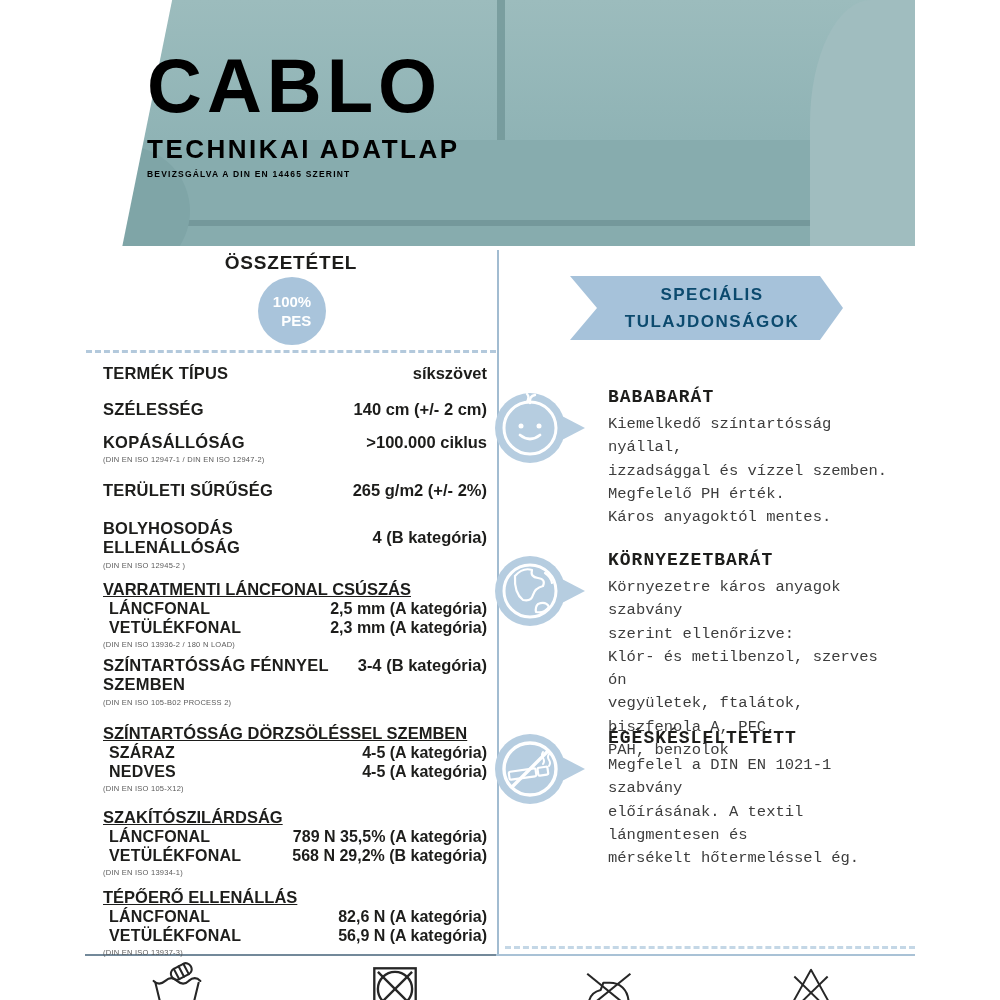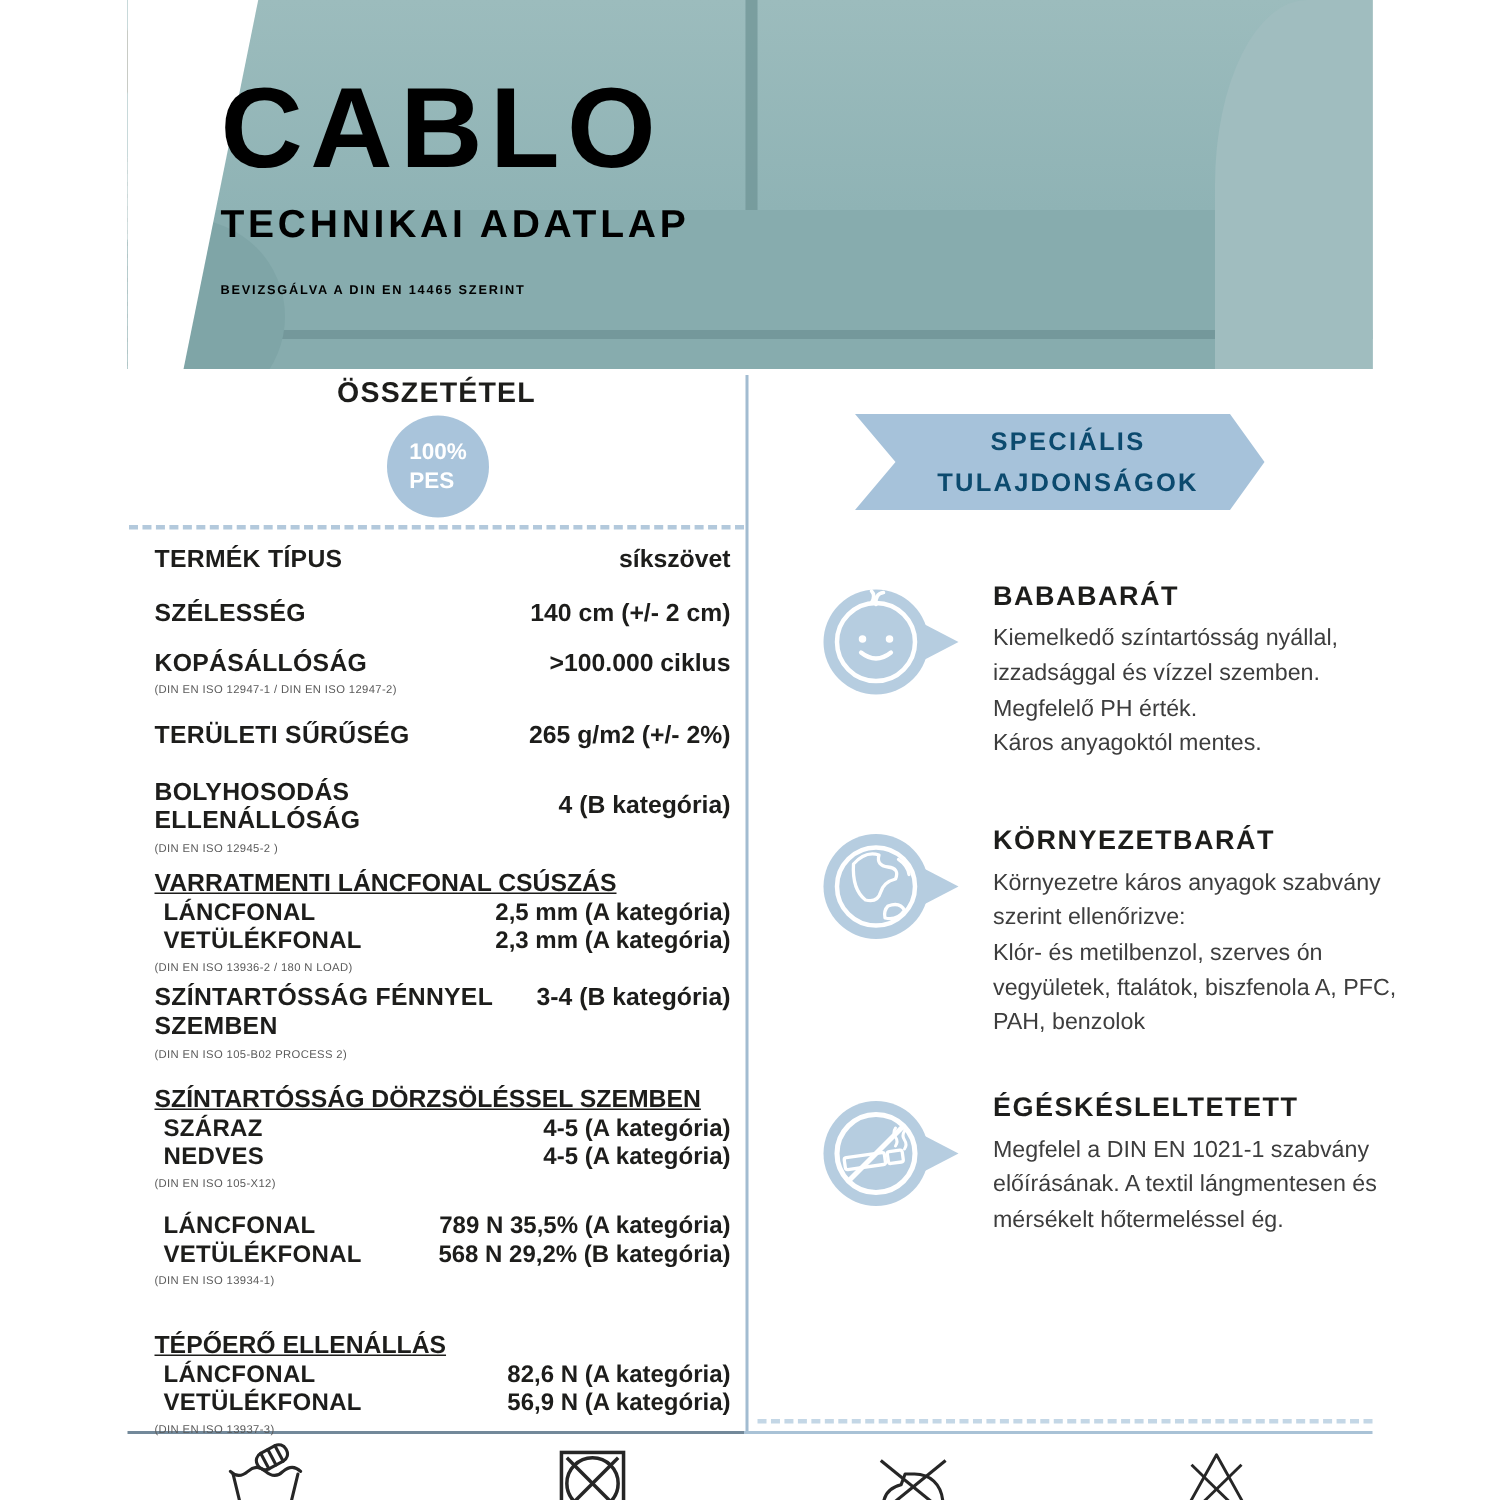--- a/index.html
+++ b/index.html
@@ -16,55 +16,55 @@
   .arm-right{position:absolute;right:-45px;top:0;width:150px;height:246px;background:#a0bdbf;border-radius:80px 0 0 0/160px;}
   .arm-left{position:absolute;left:-25px;bottom:-30px;width:130px;height:130px;background:#7fa5a7;border-radius:50%;}
   .mag-strip{position:absolute;left:0;top:105px;width:34px;height:141px;
              background:repeating-linear-gradient(178deg,#d6d4d0 0 3px,#f2f1ef 3px 8px);opacity:.9;}
   .mag-blob{position:absolute;left:0;top:18px;width:12px;height:46px;background:#c9825a;opacity:.65;border-radius:3px;}
   .white-wedge{position:absolute;inset:0;background:#fff;
                clip-path:polygon(0 0,10.5% 0,4.5% 100%,0 100%);}
   .header-text{position:absolute;left:62px;top:48px;color:#000000;}
   .h-title{font-size:76px;font-weight:900;letter-spacing:5px;line-height:1;}
   .h-sub{font-size:26px;font-weight:800;letter-spacing:2.5px;margin-top:10px;}
-  .h-tag{font-size:8.5px;font-weight:700;letter-spacing:1.2px;margin-top:23px;}
+  .h-tag{font-size:8.5px;font-weight:700;letter-spacing:1.2px;margin-top:4px;}
 
   
   .vline{position:absolute;left:497px;top:250px;width:2px;height:705px;background:#a2bcd1;}
   .dash-h{position:absolute;left:86px;top:350px;width:410px;border-top:3px dashed #b3c9dc;}
   .bline{position:absolute;left:85px;top:954px;width:830px;height:2px;
          background:linear-gradient(90deg,#73899a 0 49.5%,#a9c2d6 49.5%);}
   .bdash{position:absolute;left:505px;top:946px;width:410px;border-top:3px dashed #c4d7e6;}
 
   
   .comp-heading{position:absolute;left:85px;top:252px;width:412px;text-align:center;
                 font-size:19px;font-weight:800;letter-spacing:.8px;}
   .badge{position:absolute;left:258px;top:277px;width:68px;height:68px;border-radius:50%;
          background:#a9c4db;color:#fff;display:flex;align-items:center;justify-content:center;
-         text-align:left;font-size:15px;font-weight:800;line-height:1.3;white-space:pre-line;}
+         text-align:right;font-size:15px;font-weight:800;line-height:1.3;white-space:pre-line;}
 
   
   .blk{position:absolute;left:103px;width:384px;}
   .srow{display:flex;justify-content:space-between;align-items:flex-start;}
   .lbl{font-size:16.5px;font-weight:800;line-height:1.18;letter-spacing:.2px;max-width:240px;white-space:pre-line;}
   .val{font-size:16.5px;font-weight:800;text-align:right;white-space:nowrap;line-height:1.18;}
   .gtitle{font-size:16.5px;font-weight:800;line-height:1.15;text-decoration:underline;}
   .sub{padding-left:6px;}
   .sub .lbl,.sub .val{font-size:16px;line-height:1.2;}
   .note{font-size:7.5px;font-weight:400;color:#5a5a5a;letter-spacing:.25px;margin-top:3px;}
 
   
   .ribbon{position:absolute;left:570px;top:275px;width:274px;height:66px;}
   .ribbon svg{position:absolute;inset:0;}
   .ribbon-text{position:absolute;inset:0;display:flex;align-items:center;justify-content:center;
                color:#0c4a6e;font-size:17px;font-weight:800;letter-spacing:1.5px;line-height:1.6;
                text-align:center;white-space:pre-line;padding-left:10px;}
 
   
-  .sec{position:absolute;left:544px;width:398px;display:flex;}
+  .sec{position:absolute;left:490px;width:398px;display:flex;font-family:Liberation Mono, monospace;}
   .sec-icon{flex:0 0 102px;}
   .sec-text{padding-left:16px;padding-top:2px;}
   .sec-title{font-size:18px;font-weight:800;letter-spacing:1px;}
   .sec-body{margin-top:6px;font-size:15.5px;color:#3d3d3d;line-height:1.5;white-space:pre-line;width:292px;}
 
   
   .care{position:absolute;top:962px;}
   .care svg{display:block;}
 </style>
 </head>
@@ -165,20 +165,21 @@
     <div class="val">4-5 (A kategória)</div>
       </div>
     <div class="srow sub">
         <div class="lbl">NEDVES</div>
     <div class="val">4-5 (A kategória)</div>
       </div>
     <div class="note">(DIN EN ISO 105-X12)</div>
   </div>
 
   <div class="blk" style="top:808px">
+    <div class="gtitle">SZAKÍTÓSZILÁRDSÁG</div>
     <div class="srow sub">
         <div class="lbl">LÁNCFONAL</div>
     <div class="val">789 N 35,5% (A kategória)</div>
       </div>
     <div class="srow sub">
         <div class="lbl">VETÜLÉKFONAL</div>
     <div class="val">568 N 29,2% (B kategória)</div>
       </div>
     <div class="note">(DIN EN ISO 13934-1)</div>
   </div>

